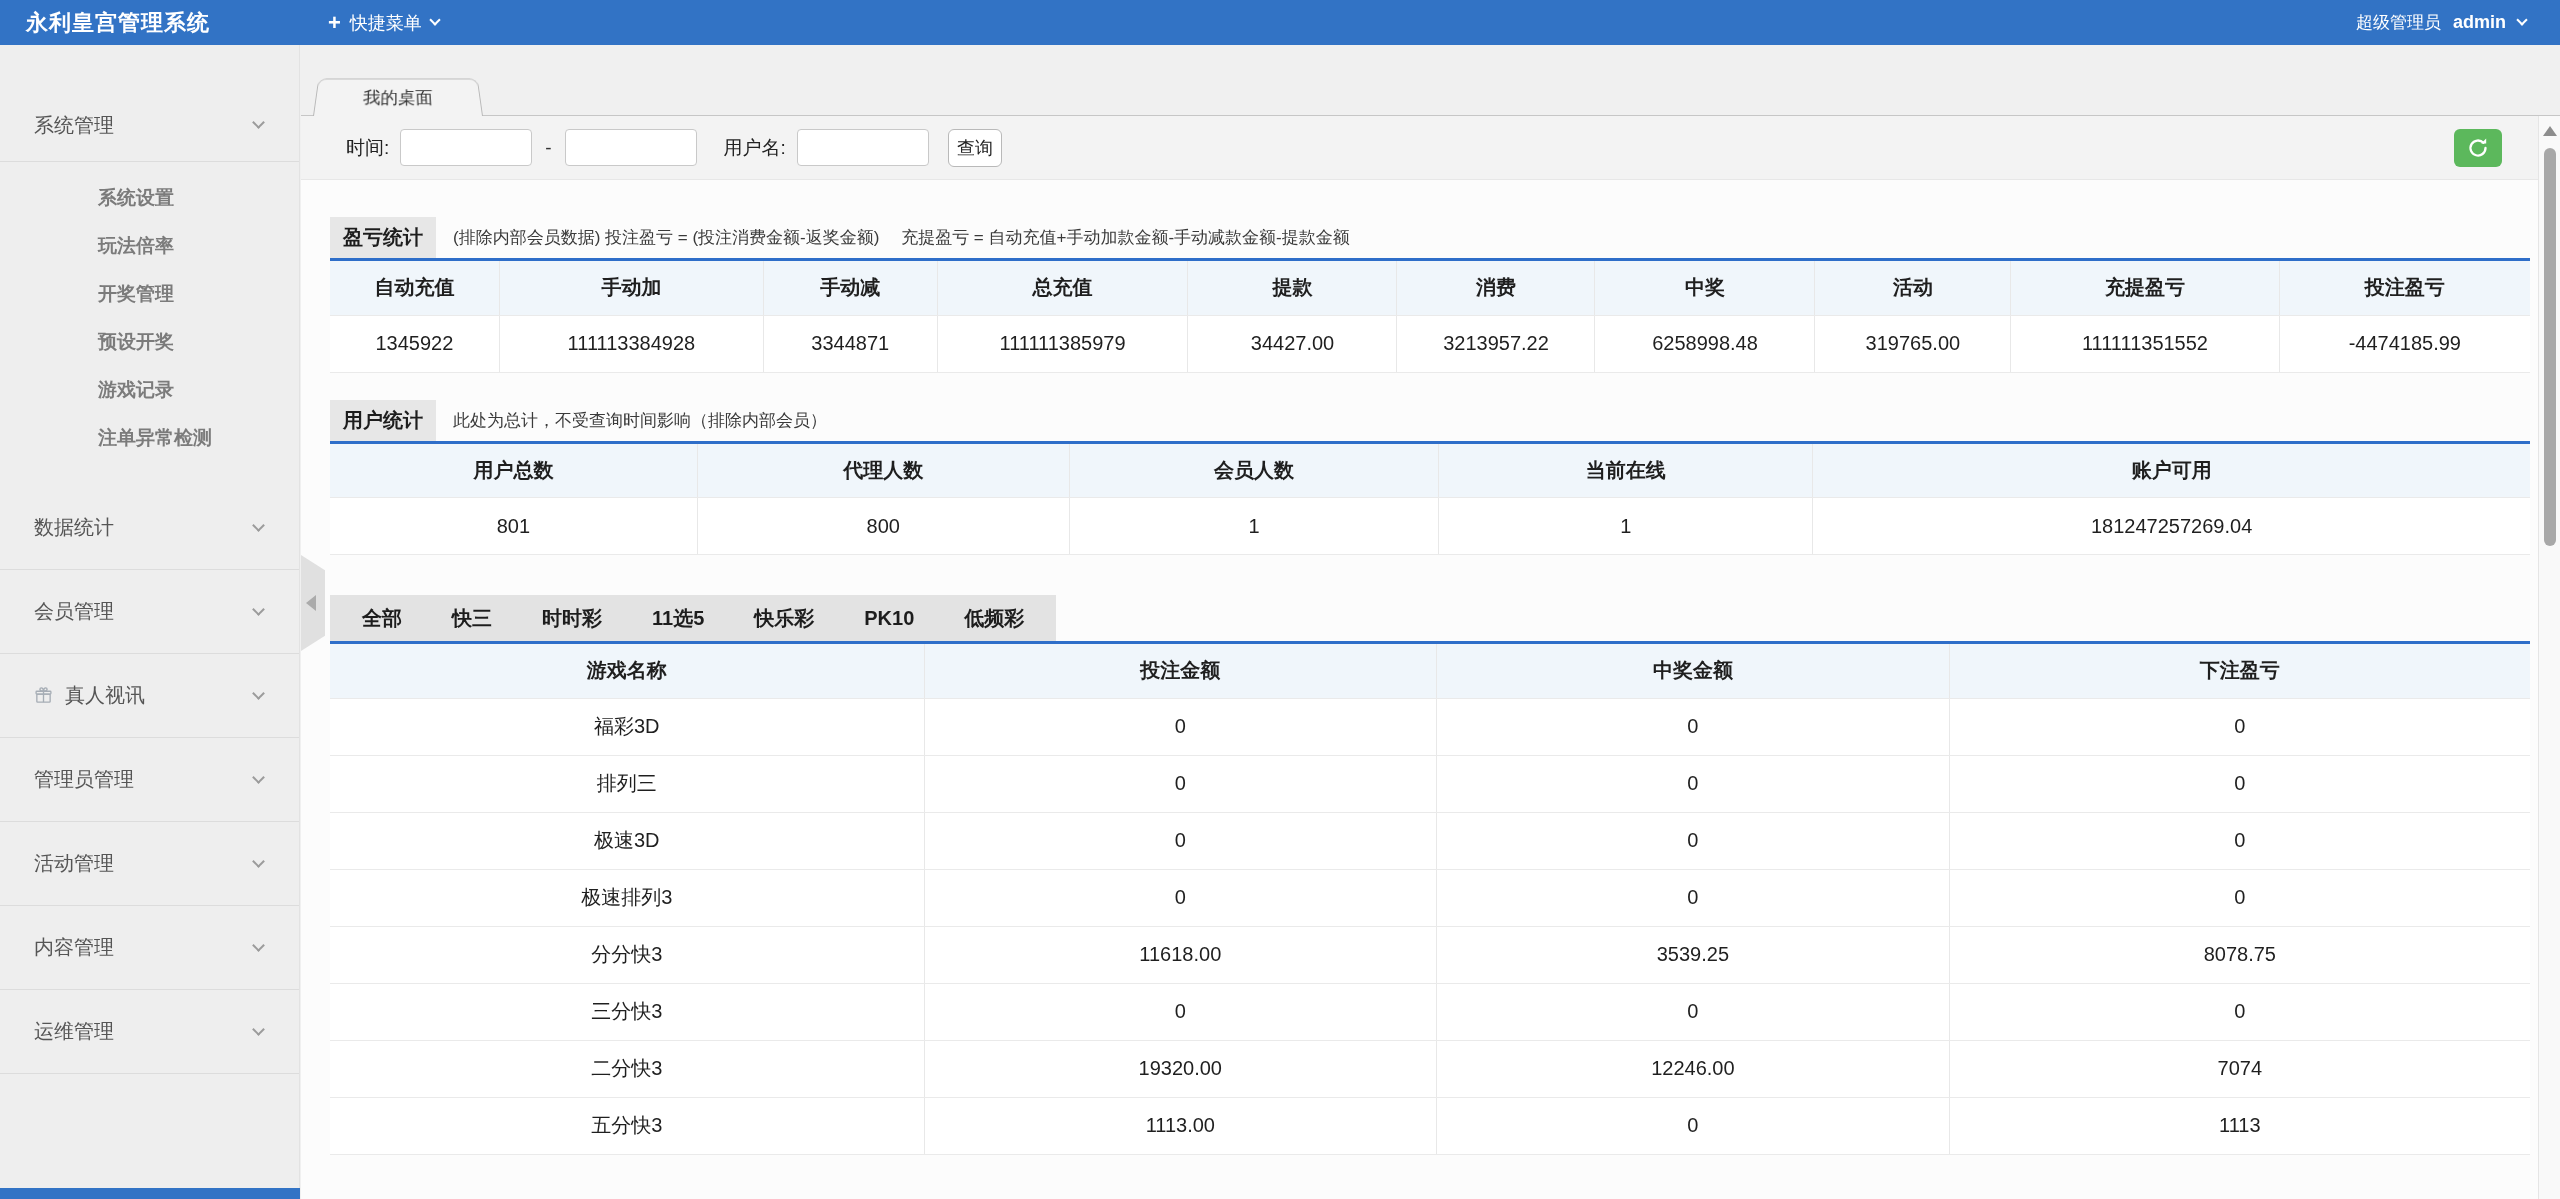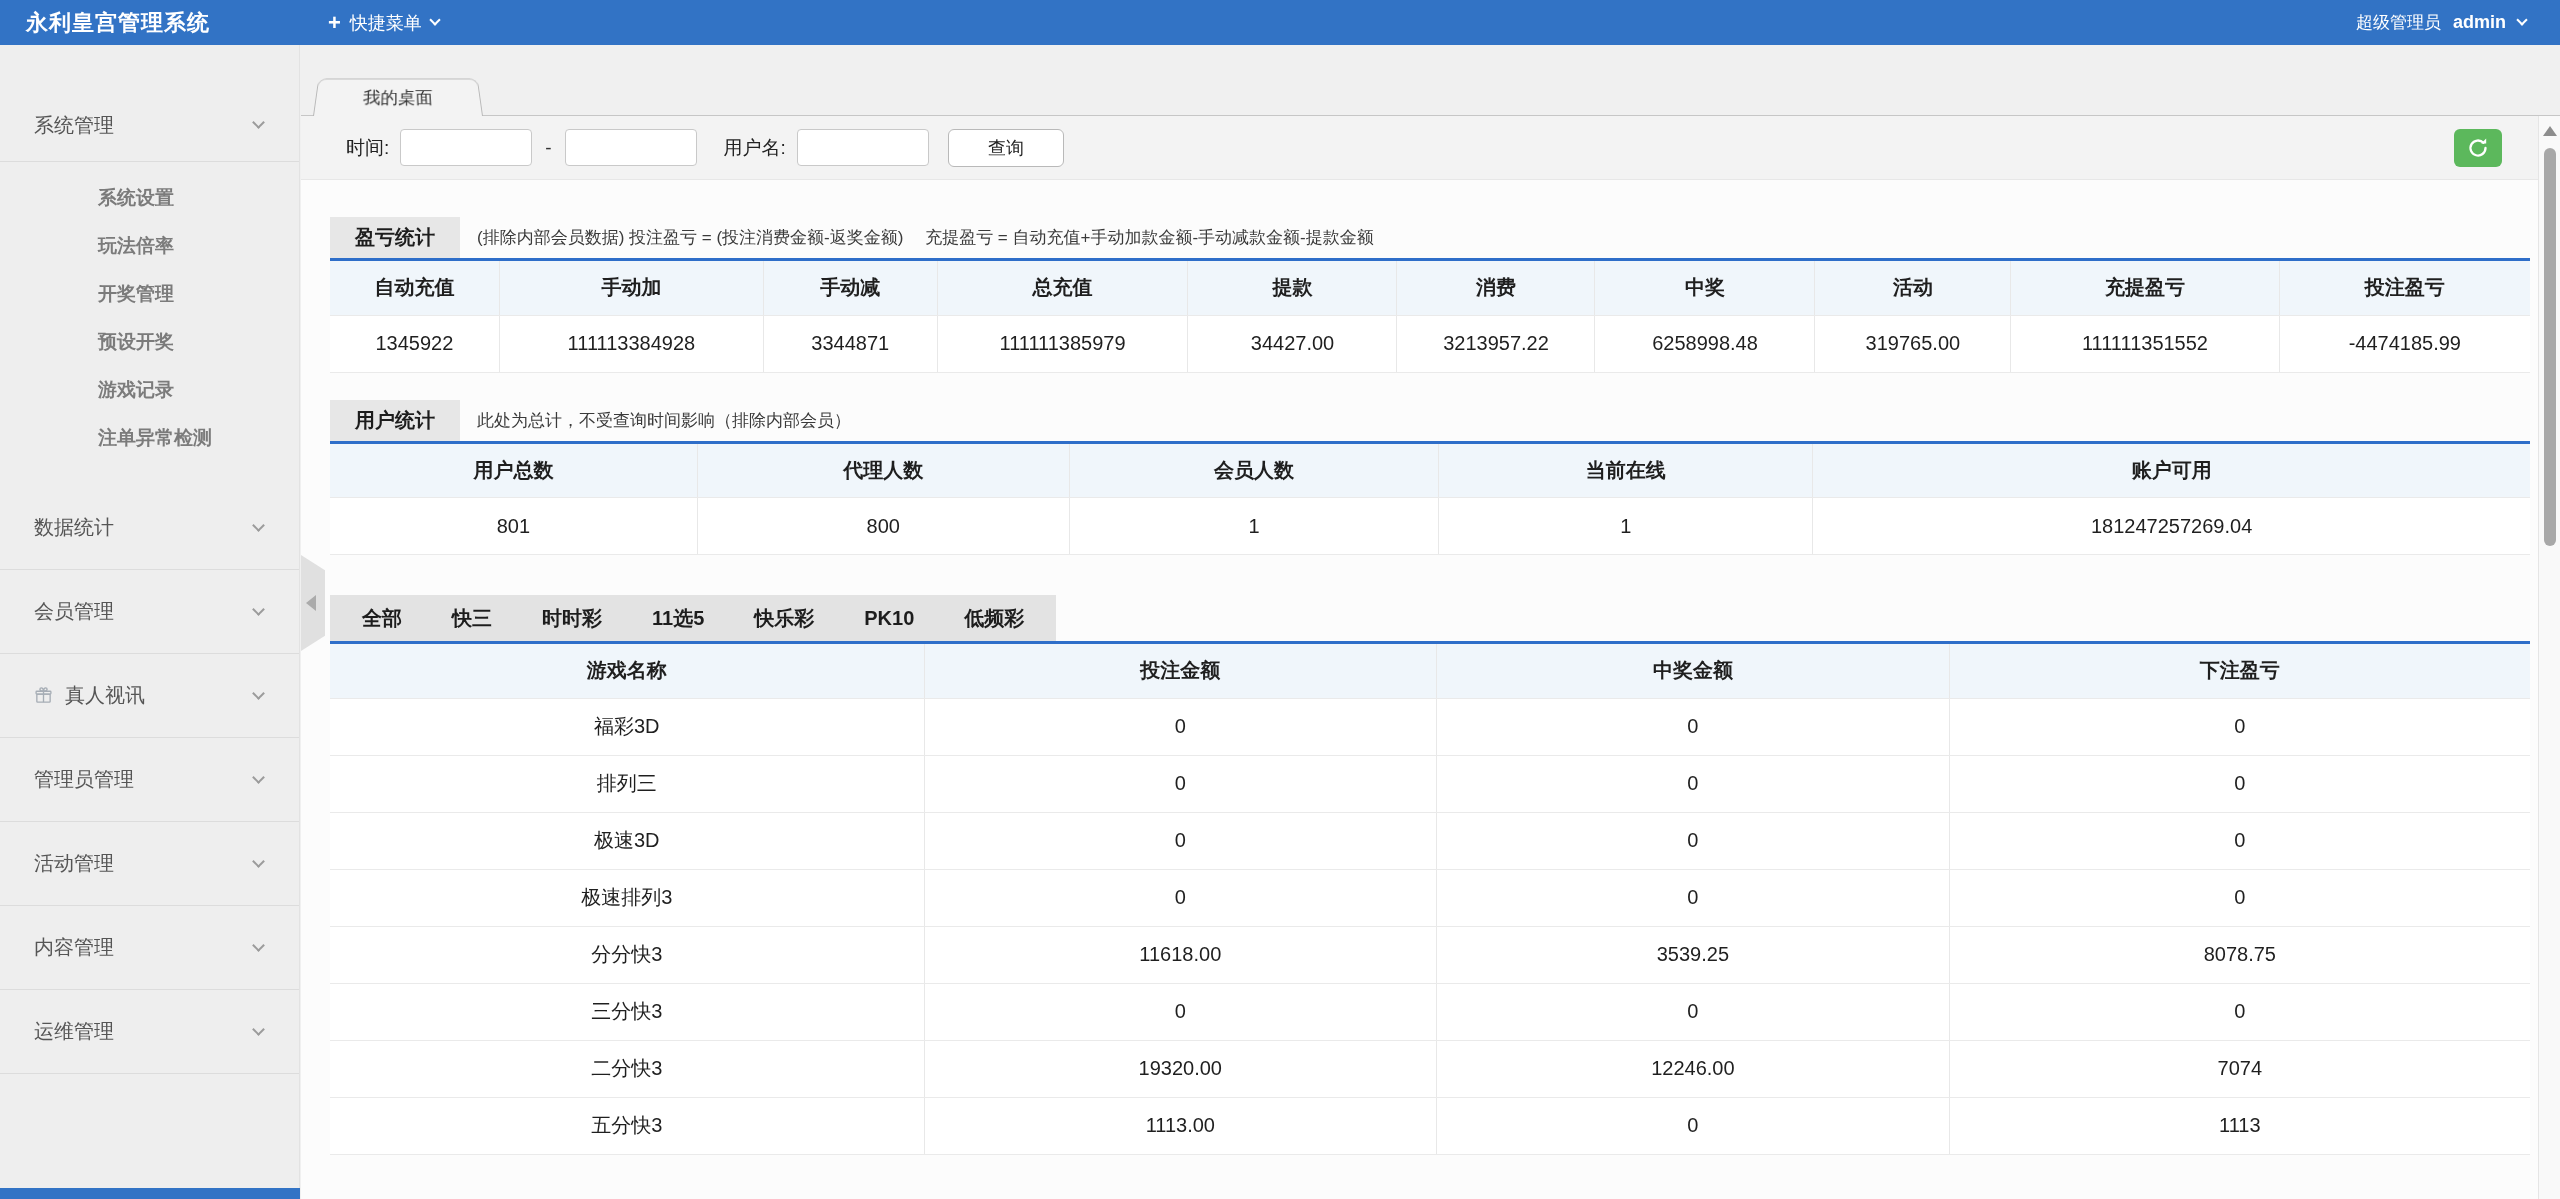--- a/index.html
+++ b/index.html
@@ -45,29 +45,29 @@
   .desk-tab { position:absolute; left:12px; bottom:-1px; width:170px; height:40px; background:#f3f3f3;
               border:1px solid #b9b9b9; border-bottom:none; border-radius:9px 9px 0 0;
               transform:perspective(42px) rotateX(4deg); transform-origin:50% 100%;
               display:flex; align-items:center; justify-content:center; font-size:18px; color:#333; cursor:pointer; }
 
   .searchrow { height:64px; background:#f3f3f3; display:flex; align-items:center; padding-left:45px;
                position:relative; border-bottom:1px solid #e7e7e7; font-size:19px; color:#222; }
   .searchrow input { width:132px; height:37px; border:1px solid #c9c9c9; border-radius:4px; background:#fff;
                      margin:0 11px; font-size:17px; padding:0 8px; }
   .sep { margin:0 2px; color:#333; }
-  .btn-query { height:38px; padding:0 39px; margin-left:8px; background:#fff; border:1px solid #b9b9b9;
+  .btn-query { height:38px; padding:0 8px; margin-left:8px; background:#fff; border:1px solid #b9b9b9;
                border-radius:6px; font-size:18px; color:#222; cursor:pointer; }
   .btn-refresh { position:absolute; right:58px; top:13px; width:48px; height:38px; background:#5cb85c;
                  border:none; border-radius:6px; display:flex; align-items:center; justify-content:center; cursor:pointer; }
 
   .content { height:1019px; background:#fcfcfc; padding:37px 0 0 29px; overflow:hidden; }
 
   .sec-head { display:flex; align-items:stretch; }
-  .sec-chip { background:#e7e7e7; padding:7px 25px; font-size:20px; font-weight:bold; color:#1d1d1d;
+  .sec-chip { background:#e7e7e7; padding:7px 13px; font-size:20px; font-weight:bold; color:#1d1d1d;
               display:flex; align-items:center; }
   .sec-note { font-size:17px; color:#3a3a3a; margin-left:17px; align-self:center; white-space:pre; }
   .blue-rule { width:2200px; height:3px; background:#2e6ec9; }
 
   table { border-collapse:collapse; table-layout:fixed; width:2200px; background:#fff; text-align:center;
           font-size:20px; color:#1f1f1f; }
   th { background:#f0f6fb; height:54px; font-weight:bold; }
   td { height:57px; background:#fff; }
   th,td { border-right:1px solid #e8e8e8; border-bottom:1px solid #eaeaea; padding:0 6px; overflow:hidden; }
   th:last-child, td:last-child { border-right:none; }

